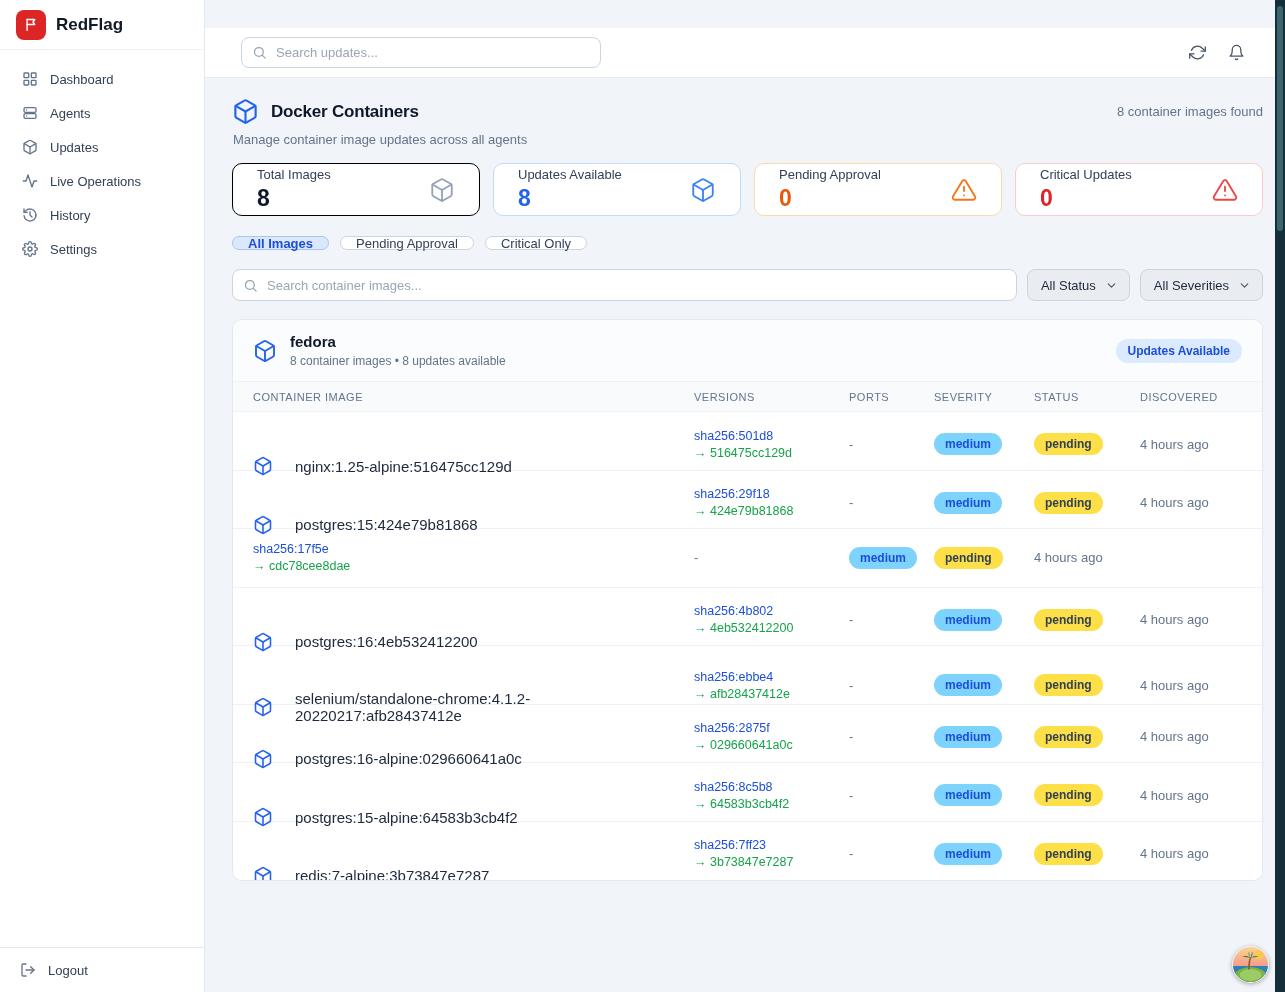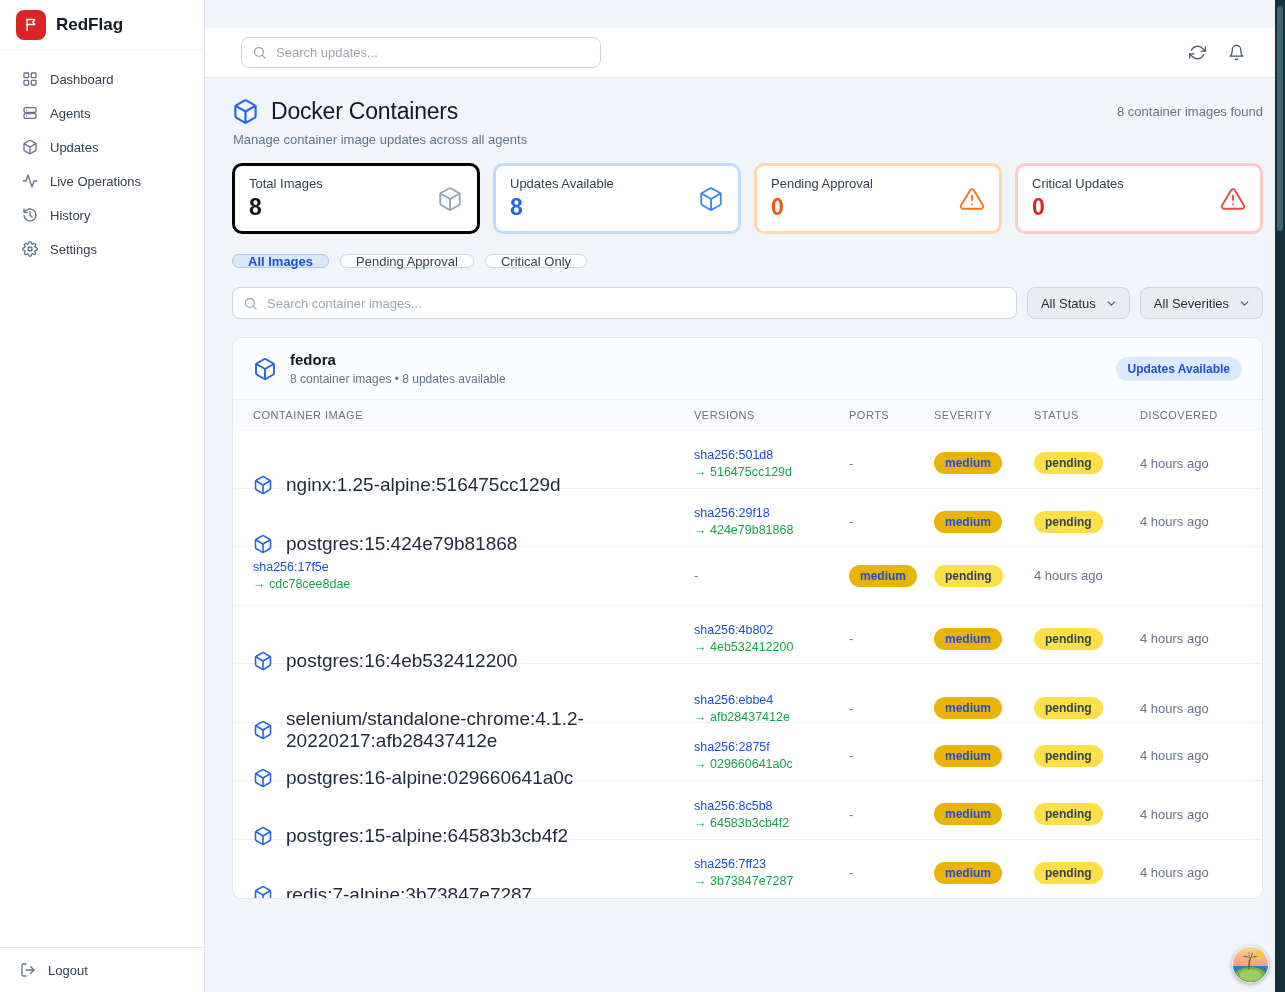--- a/index.html
+++ b/index.html
@@ -34,27 +34,27 @@
   .search-input { width:100%; height:31px; border:1px solid #cbd5e1; border-radius:8px; padding:0 12px 0 34px; font-size:13px; color:#0f172a; background:#fff; outline:none; font-family:"Liberation Sans", sans-serif; }
   .search-input::placeholder { color:#9aa6b5; }
   .topbar-actions { margin-left:auto; display:flex; align-items:center; gap:22px; padding-right:4px; }
   .topbar-actions .ic { width:17px; height:17px; color:#475569; cursor:pointer; stroke-width:1.8; }
 
   .content { padding:20px 22px 0 27px; }
 
   .title-row { display:flex; align-items:flex-start; }
   .title-left { display:flex; align-items:center; gap:12px; }
   .title-left .ic { width:27px; height:27px; color:#2563eb; stroke-width:1.9; }
-  .page-title { font-size:23px; font-weight:normal; color:#0f172a; letter-spacing:-0.2px; }
+  .page-title { font-size:17px; font-weight:bold; color:#0f172a; letter-spacing:-0.2px; }
   .result-count { margin-left:auto; font-size:13px; color:#64748b; padding-top:6px; }
   .page-subtitle { font-size:13px; color:#64748b; margin:7px 0 0 1px; }
 
   
   .stats { display:flex; gap:13px; margin-top:16px; }
-  .stat-card { flex:1; background:#ffffff; border:3px solid #000000; border-radius:10px; padding:14px 14px; display:flex; align-items:center; justify-content:space-between; height:71px; }
+  .stat-card { flex:1; background:#ffffff; border:1px solid #000000; border-radius:10px; padding:14px 24px; display:flex; align-items:center; justify-content:space-between; height:53px; }
   .stat-label { font-size:13px; color:#334155; }
   .stat-value { font-size:23px; font-weight:bold; margin-top:3px; color:#0f172a; }
   .stat-card .ic { width:26px; height:26px; stroke-width:1.7; }
   .stat-default .ic { color:#94a3b8; }
   .stat-info { border-color:#bfdbfe; }
   .stat-info .stat-value { color:#2563eb; }
   .stat-info .ic { color:#3b82f6; }
   .stat-warning { border-color:#fcd9a8; }
   .stat-warning .stat-value { color:#ea580c; }
   .stat-warning .ic { color:#f97316; }
@@ -82,27 +82,27 @@
   .group-name { font-size:15px; font-weight:bold; color:#0f172a; }
   .group-meta { font-size:12px; color:#64748b; margin-top:4px; }
   .group-badge { margin-left:auto; background:#dbeafe; color:#1d4ed8; font-size:12px; font-weight:600; padding:5px 12px; border-radius:999px; }
 
   .grid { display:grid; grid-template-columns:minmax(0,1fr) 155px 85px 100px 106px 102px; align-items:center; padding:0 20px; }
   .thead { background:#f8fafc; border-top:1px solid #eef1f5; border-bottom:1px solid #eef1f5; height:31px; }
   .th { font-size:11px; letter-spacing:0.5px; color:#64748b; font-weight:500; text-transform:uppercase; }
 
   .trow { height:58.5px; border-bottom:1px solid #eef1f5; background:#fff; }
   .trow:last-child { border-bottom:none; }
-  .cell-name { display:flex; align-items:center; gap:13px; font-size:19px; font-weight:500; color:#1e293b;margin-top:44px; }
+  .cell-name { display:flex; align-items:center; gap:22px; font-size:15px; font-weight:500; color:#1e293b;margin-top:44px; }
   .cell-name .ic { width:20px; height:20px; color:#2563eb; stroke-width:1.9; }
   .v-cur { font-size:12.5px; color:#1d4ed8; }
   .v-new { font-size:12.5px; color:#16a34a; margin-top:3px; }
   .cell-ports { font-size:13px; color:#64748b; }
   .pill { display:inline-block; font-size:12px; font-weight:600; padding:4px 11px; border-radius:999px; }
-  .pill-sev { background:#eab308; color:#1d4ed8;text-align:center; }
+  .pill-sev { background:#7dd3fc; color:#1d4ed8;text-align:center; }
   .pill-status { background:#fde047; color:#334155; }
   .cell-disc { font-size:13px; color:#64748b; }
 
   
   .edge-strip { position:absolute; right:0; top:0; width:10px; height:100%; background:#152f3a; z-index:50; }
   .edge-thumb { position:absolute; top:6px; left:2px; width:6px; height:225px; border-radius:3px; background:#3c6570; }
 
   
   .island-btn { position:absolute; right:16px; bottom:9px; width:37px; height:37px; border-radius:50%; box-shadow:0 1px 4px rgba(0,0,0,0.35); cursor:pointer; z-index:60; overflow:hidden; }
   .island-btn svg { display:block; width:37px; height:37px; }

